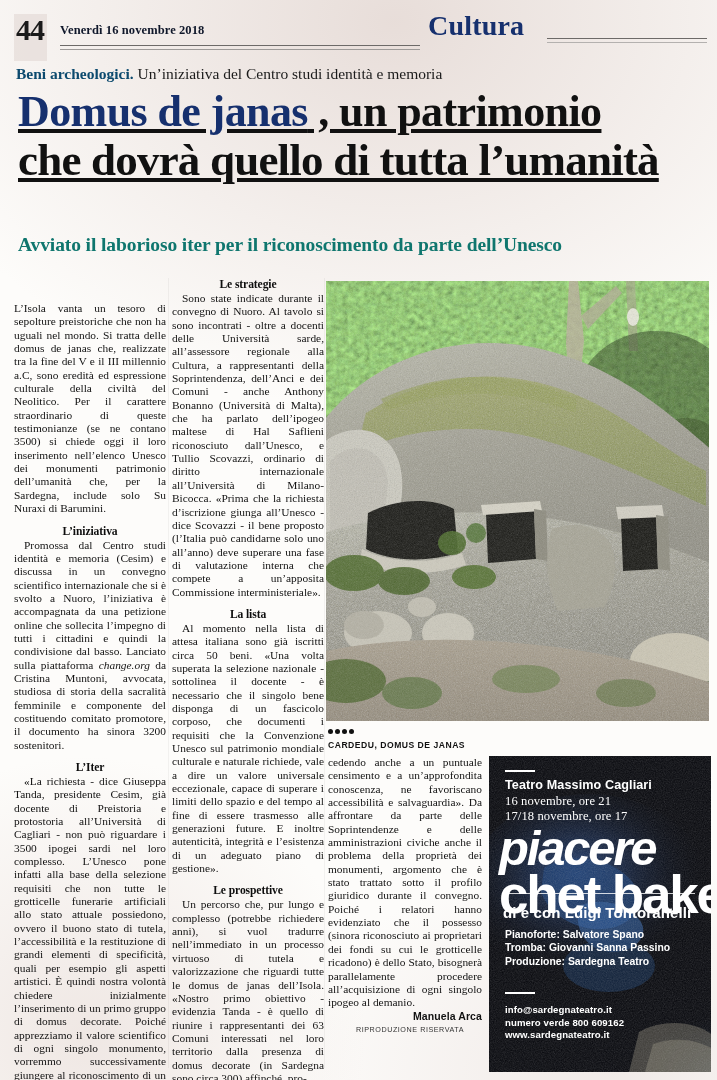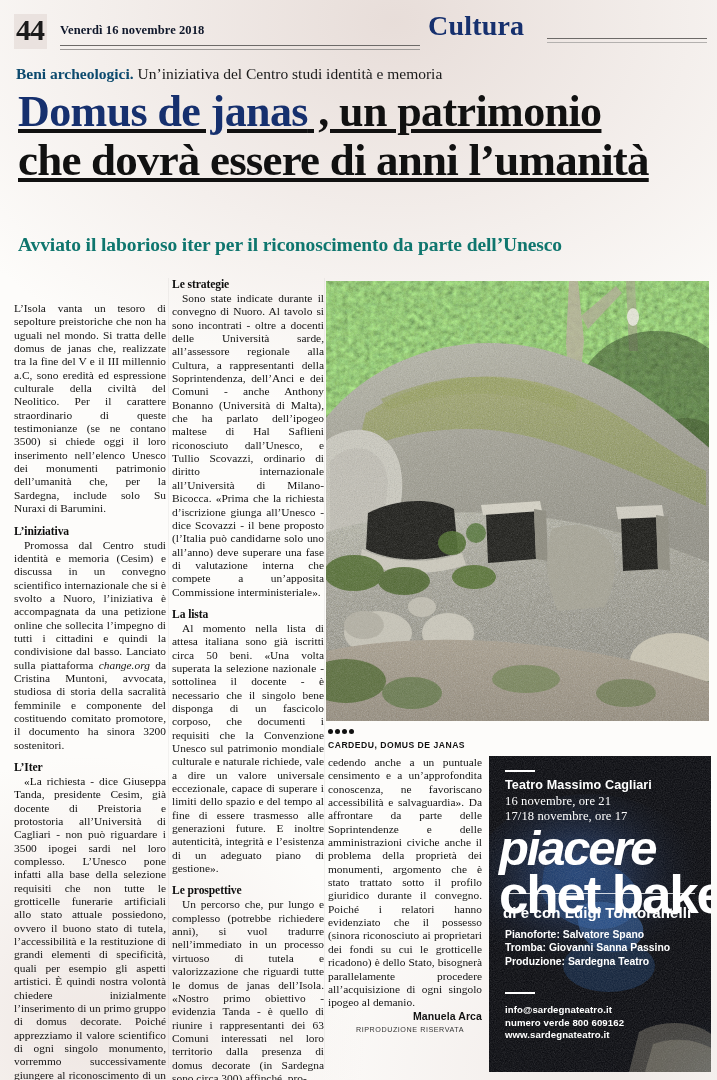--- a/index.html
+++ b/index.html
@@ -39,21 +39,21 @@
     position: absolute;
     left: 0;
     top: 0;
     font-family: "Liberation Serif", serif;
     font-weight: 700;
     font-size: 30px;
     line-height: 30px;
     letter-spacing: -1px;
     color: #1a1a1a;
     background: rgba(221,210,206,0.5);
-    padding: 1px 3px 4px 2px;
+    padding: 1px 3px 16px 2px;
   }
   .masthead-date {
     position: absolute;
     left: 46px;
     top: 9px;
     font-size: 12.5px;
     font-weight: 600;
     letter-spacing: 0.1px;
     color: #0f172a;
   }
@@ -164,21 +164,21 @@
   .col p {
     margin: 0;
     text-indent: 10px;
   }
   .col p.noindent { text-indent: 0; }
   .col h3 {
     margin: 9px 0 1px 0;
     font-size: 11.6px;
     line-height: 13px;
     font-weight: 700;
-    text-align: left;
+    text-align: center;
     letter-spacing: -0.1px;
     color: #0e0e0e;
   }
   .col h3.first { margin-top: 0; }
   .col .it { font-style: italic; }
 
   .byline {
     margin-top: 5px;
     text-align: right;
     font-family: "Liberation Sans", sans-serif;
@@ -349,21 +349,21 @@
     <span class="masthead-date">Venerdì 16 novembre 2018</span>
     <div class="rule-left"></div>
     <span class="section-title">Cultura</span>
     <div class="rule-right"></div>
   </div>
 
   <div class="kicker"><b>Beni archeologici.</b><span class="kicker-rest"> Un’iniziativa del Centro studi identità e memoria</span></div>
 
   <div class="headline">
     <div class="headline-line l1"><span class="hl-blue">Domus de janas</span><span> , un patrimonio</span></div>
-    <div class="headline-line l2">che dovrà essere di anni l’umanità</div>
+    <div class="headline-line l2">che dovrà quello di tutta l’umanità</div>
   </div>
   <div class="subhead">Avviato il laborioso iter per il riconoscimento da parte dell’Unesco</div>
 
   <div class="gutter g1"></div>
   <div class="gutter g2"></div>
 
   <div class="col c1">
     <p class="noindent">L’Isola vanta un tesoro di sepolture preistoriche che non ha uguali nel mondo. Si tratta delle domus de janas che, realizzate tra la fine del V e il III millennio a.C, sono eredità ed espressione culturale della civiltà del Neolitico. Per il carattere straordinario di queste testimonianze (se ne contano 3500) si chiede oggi il loro inserimento nell’elenco Unesco dei monumenti patrimonio dell’umanità che, per la Sardegna, include solo Su Nuraxi di Barumini.</p>
     <h3>L’iniziativa</h3>
     <p><span>Promossa dal Centro studi identità e memoria (Cesim) e discussa in un convegno scientifico internazionale che si è svolto a Nuoro, l’iniziativa è accompagnata da una petizione online che sollecita l’impegno di tutti i cittadini e quindi la condivisione dal basso. Lanciato sulla piattaforma </span><span class="it">change.org</span><span> da Cristina Muntoni, avvocata, studiosa di storia della sacralità femminile e componente del costituendo comitato promotore, il documento ha sinora 3200 sostenitori.</span></p>

